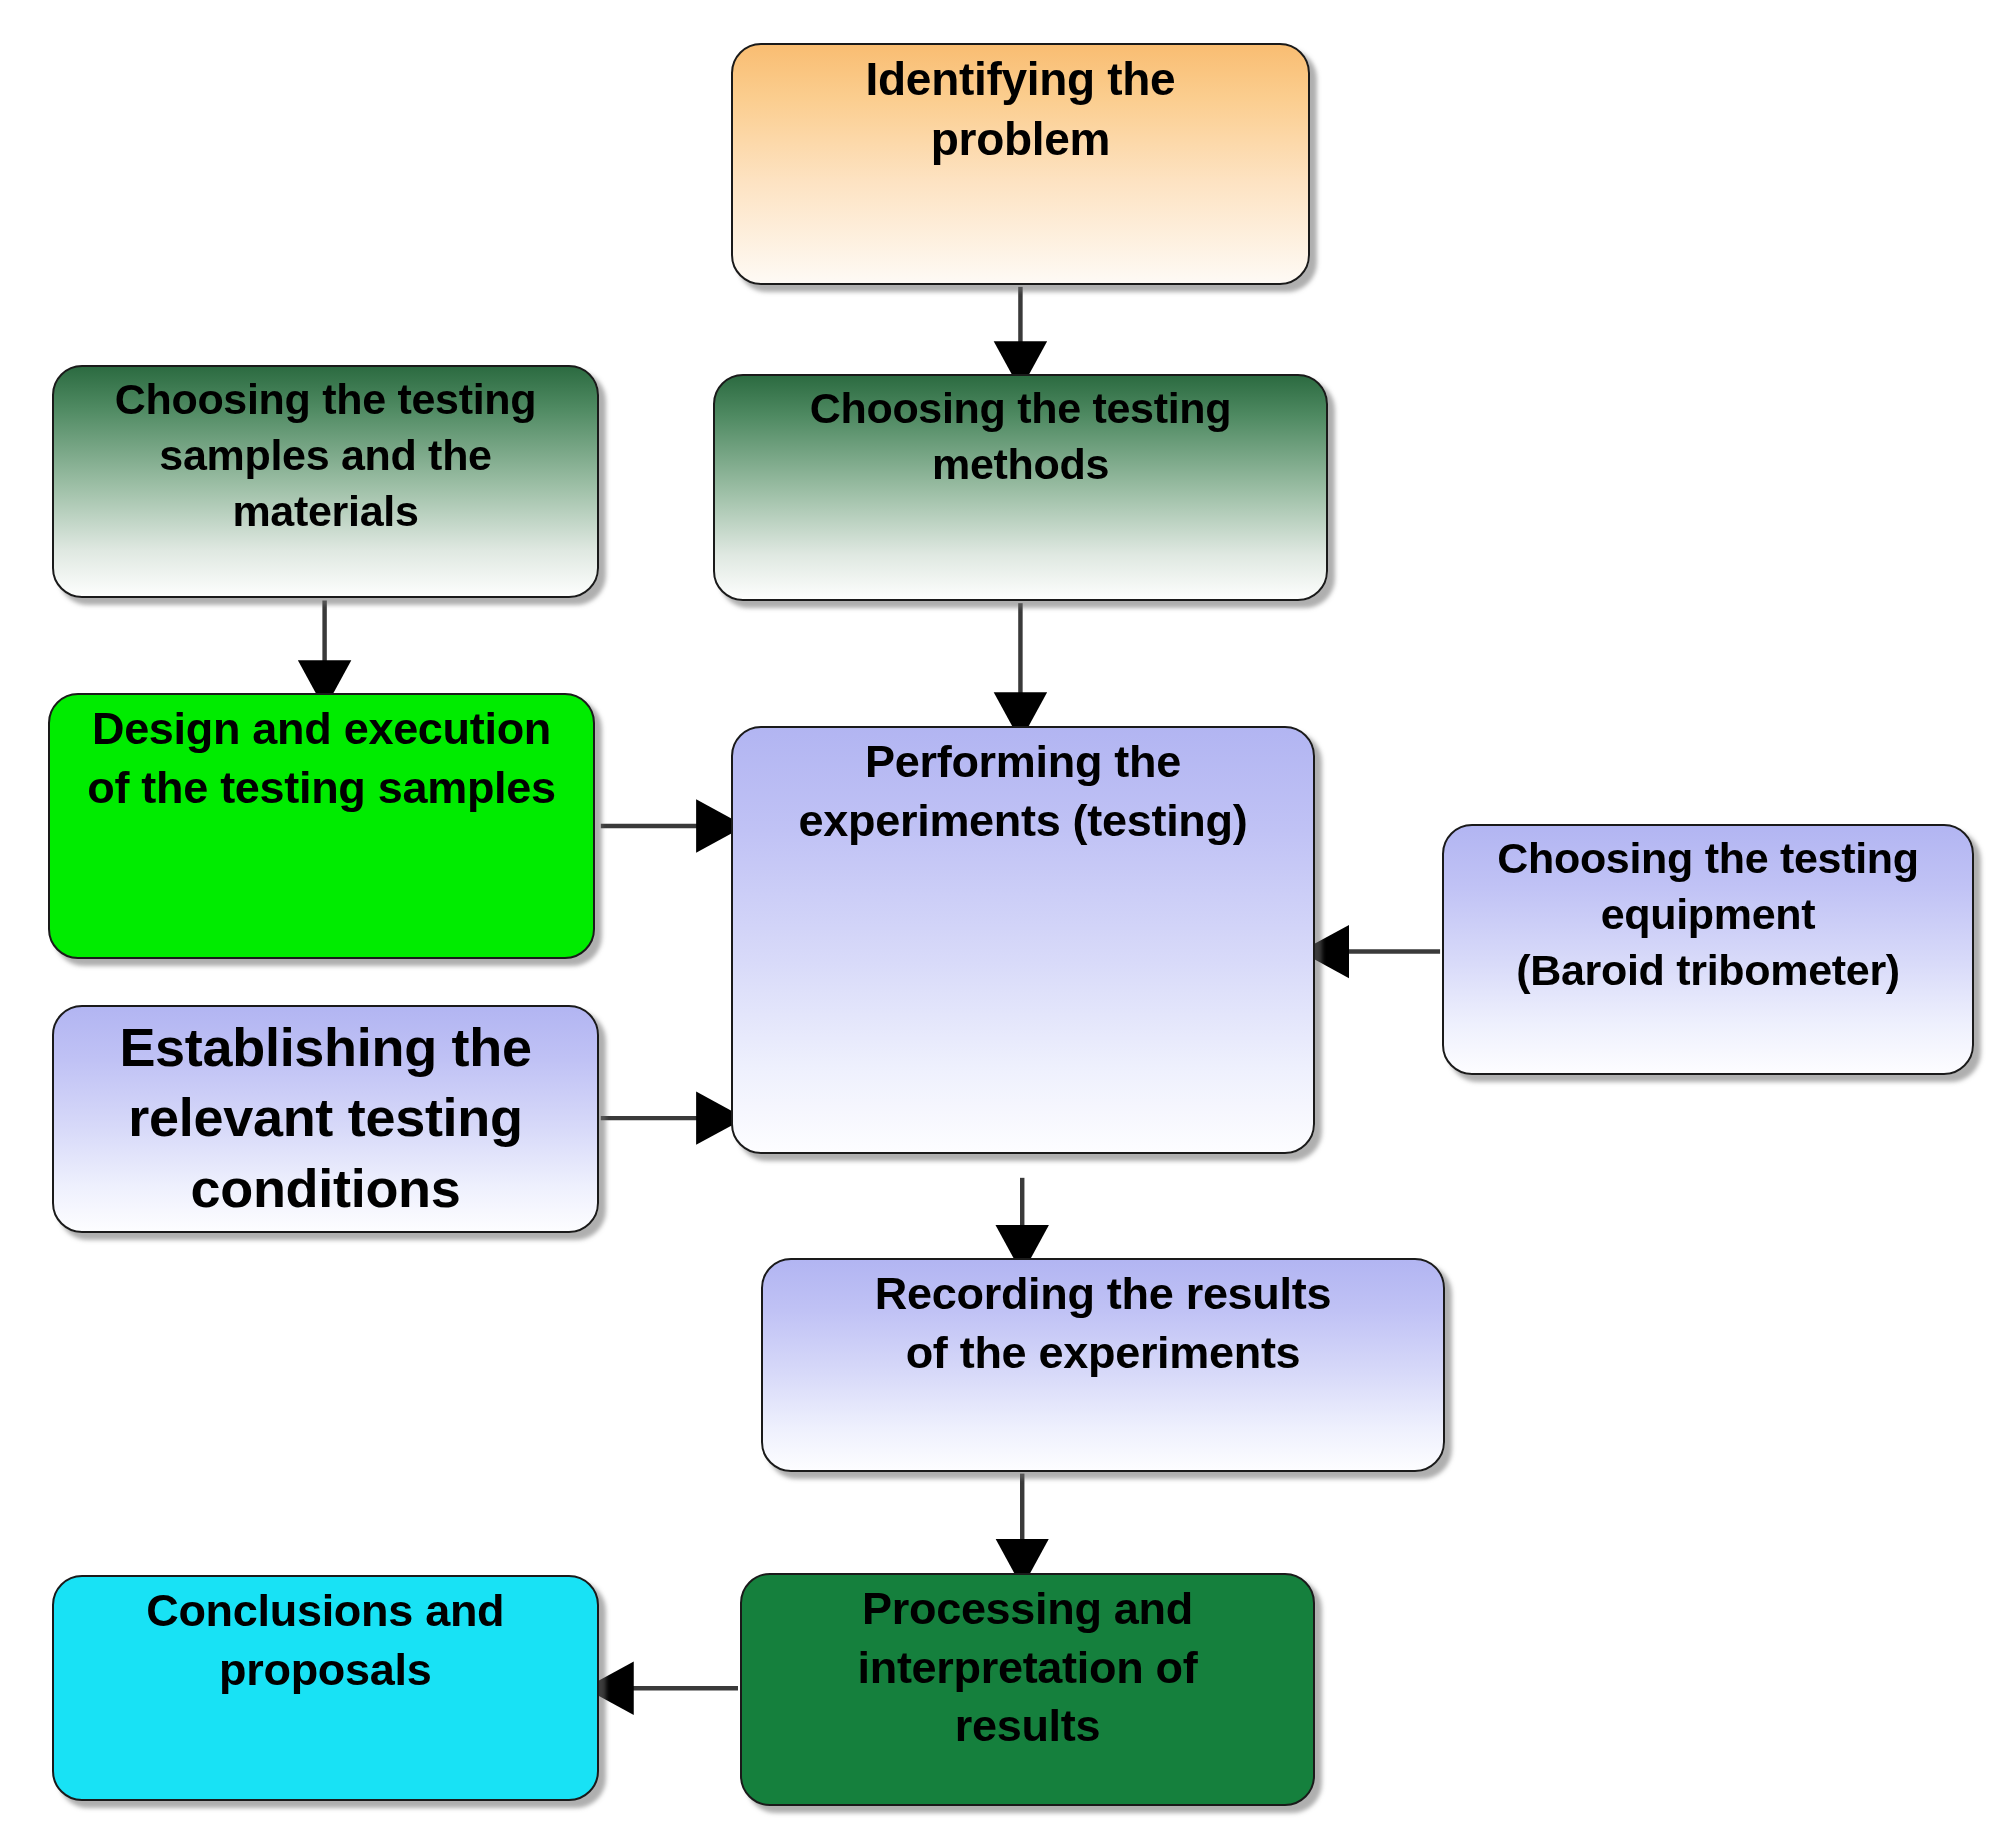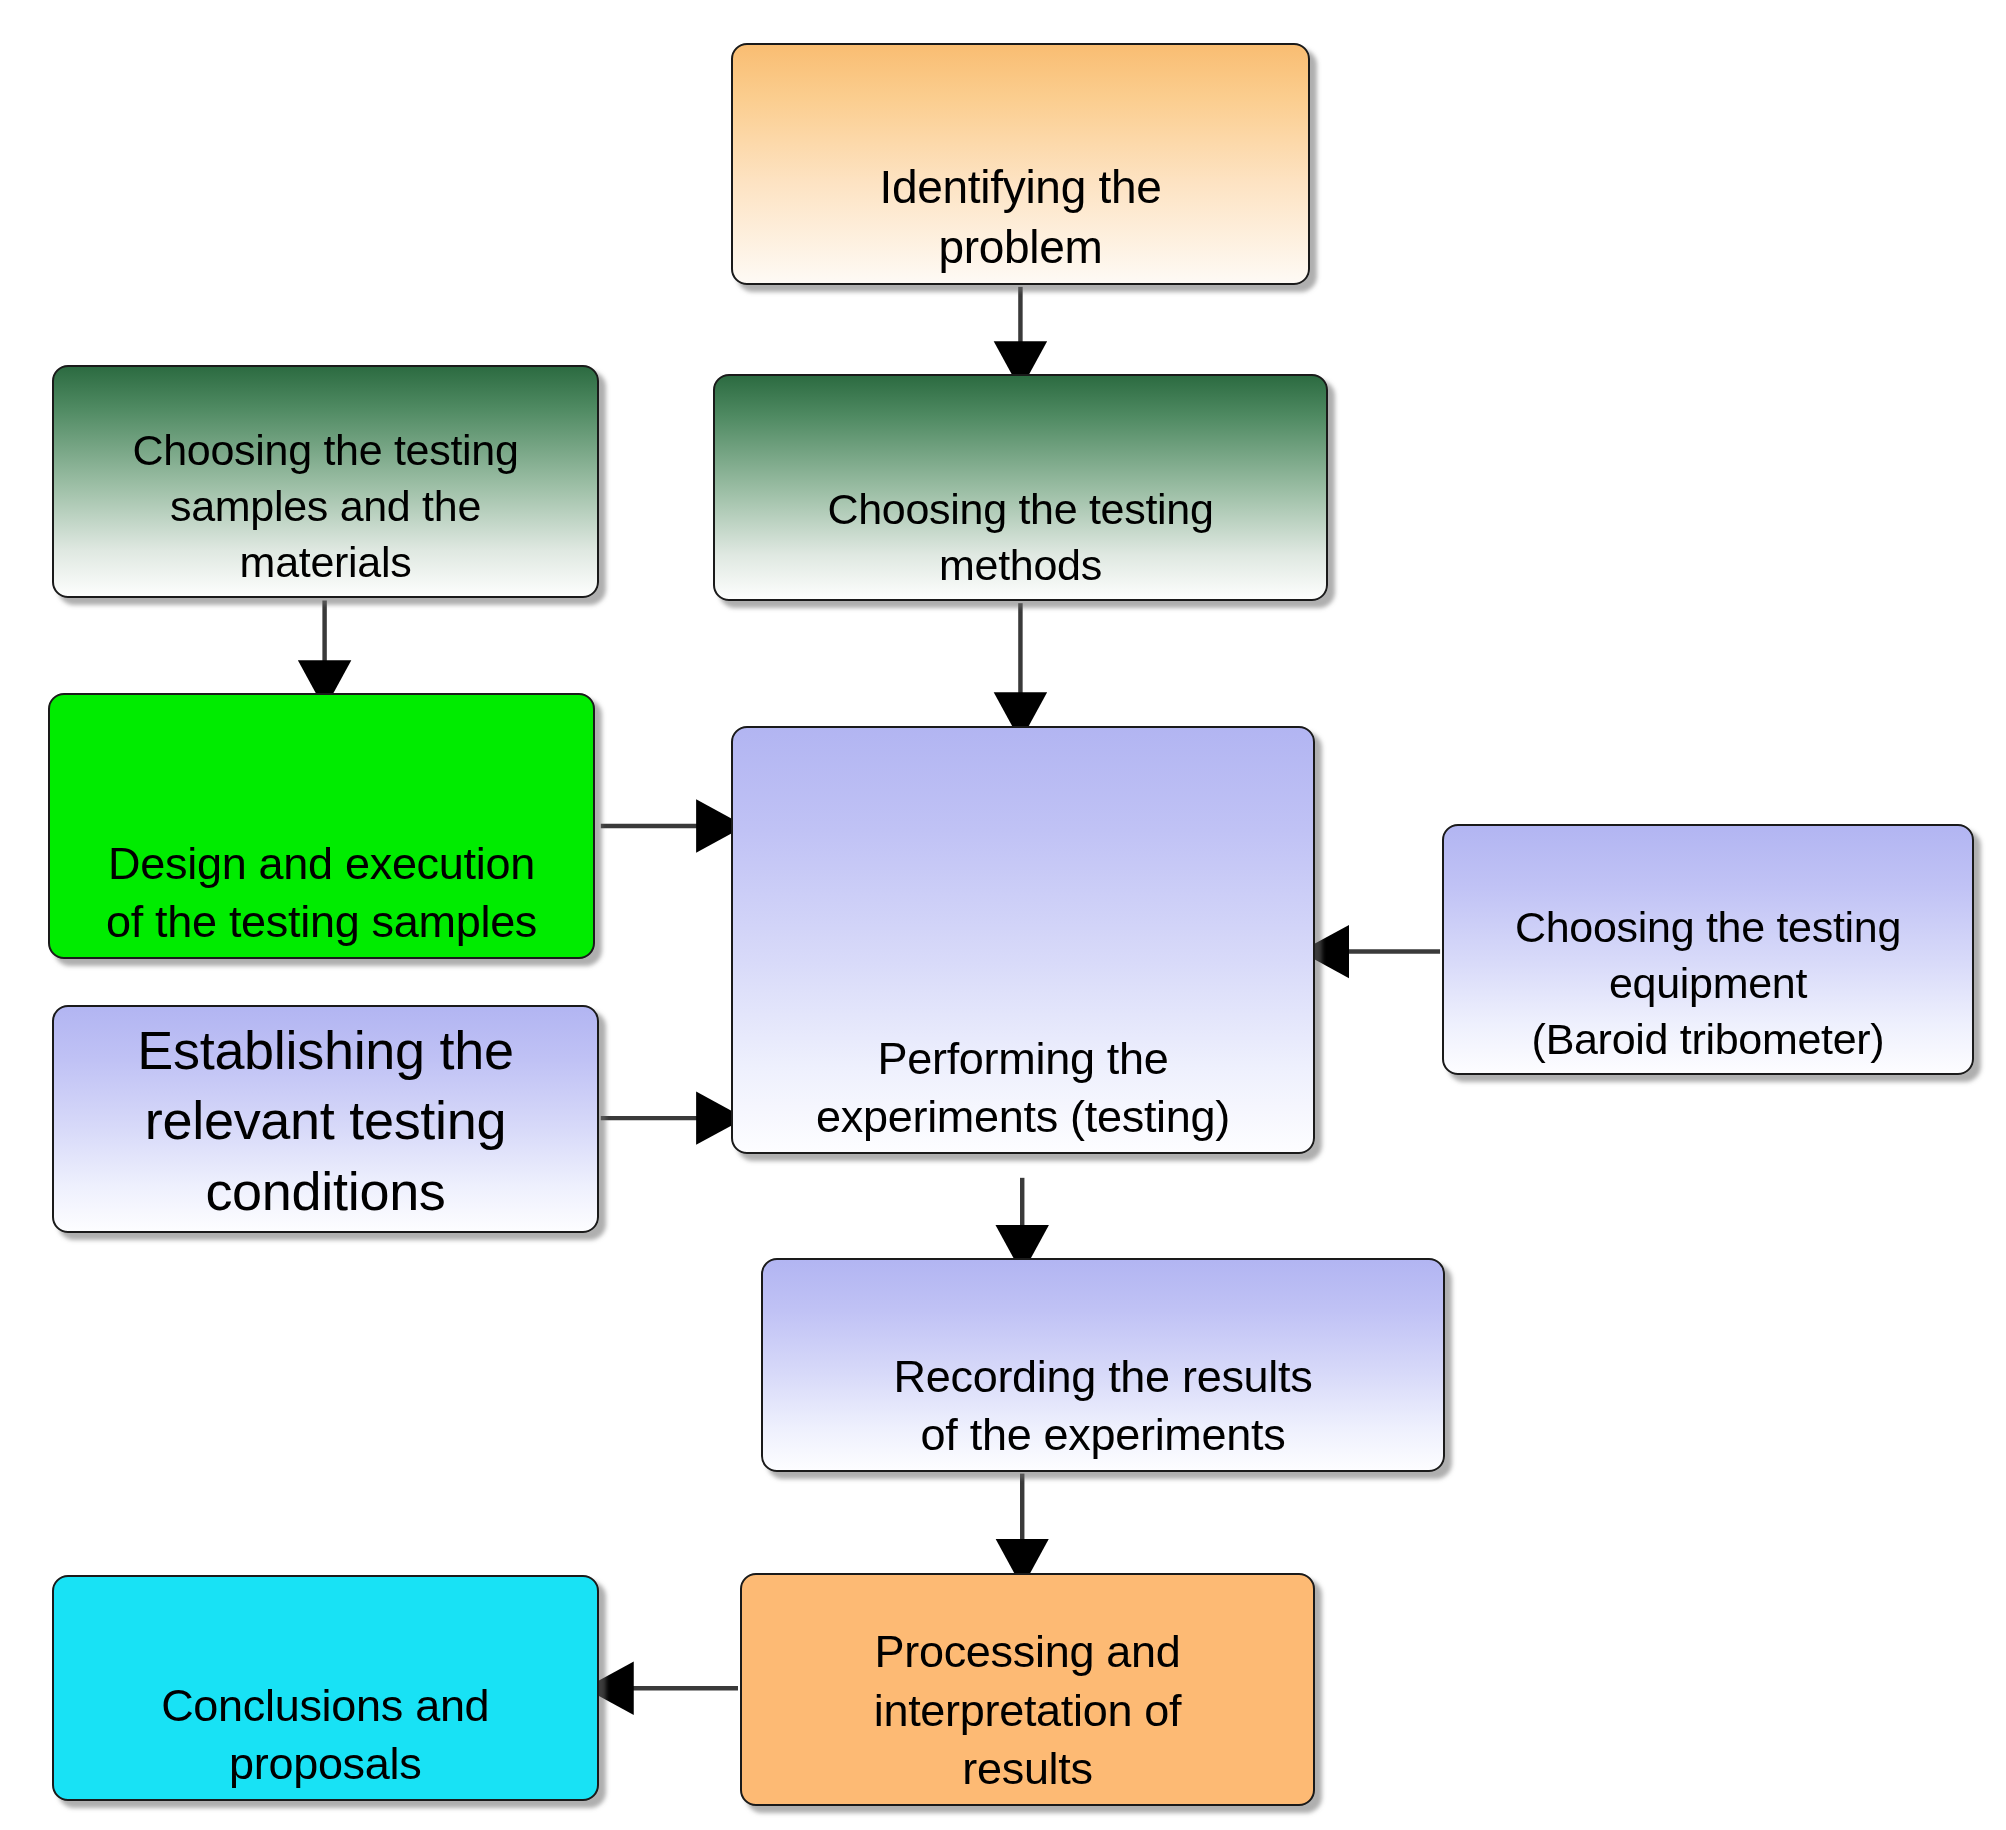--- a/index.html
+++ b/index.html
@@ -8,39 +8,39 @@
     width:2007px;
     height:1830px;
     background:#ffffff;
     overflow:hidden;
     font-family:"Liberation Sans", sans-serif;
   }
   .node{
     position:absolute;
     box-sizing:border-box;
     border:2.7px solid #1a1a1a;
-    border-radius:16px;
+    border-radius:30px;
     display:flex;
-    align-items:flex-end;
+    align-items:flex-start;
     justify-content:center;
     text-align:center;
     color:#000000;
-    font-weight:normal;
+    font-weight:bold;
     line-height:1.30;
     letter-spacing:-0.3px;
     box-shadow:6.2px 6.2px 4.5px rgba(110,110,110,0.55);
     padding:5.3px 12.5px;
     white-space:pre-line;
   }
   
   .fill-orange{background:linear-gradient(180deg,#f9bd72 0%,#fbcd8e 22%,#fde3c3 58%,#fefaf5 100%);}
   .fill-greengrad{background:linear-gradient(180deg,#2c6b41 0%,#4f8a62 18%,#9dbfa6 52%,#dfe8e1 80%,#fdfefd 100%);}
   .fill-brightgreen{background:#00ec00;}
   .fill-purple{background:linear-gradient(180deg,#b2b5f2 0%,#c0c2f5 24%,#d8daf9 55%,#eef0fd 80%,#fdfdff 100%);}
-  .fill-chartreuse{background:#fdba74;}
+  .fill-chartreuse{background:#15803d;}
   .fill-cyan{background:#18e2f5;padding-left:12px;}
 
   .svg-layer{position:absolute;left:0;top:0;width:2007px;height:1830px;pointer-events:none;}
 </style>
 </head>
 <body>
 
 <div id="canvas">
 
   <svg class="svg-layer" viewBox="0 0 2252 2054">

